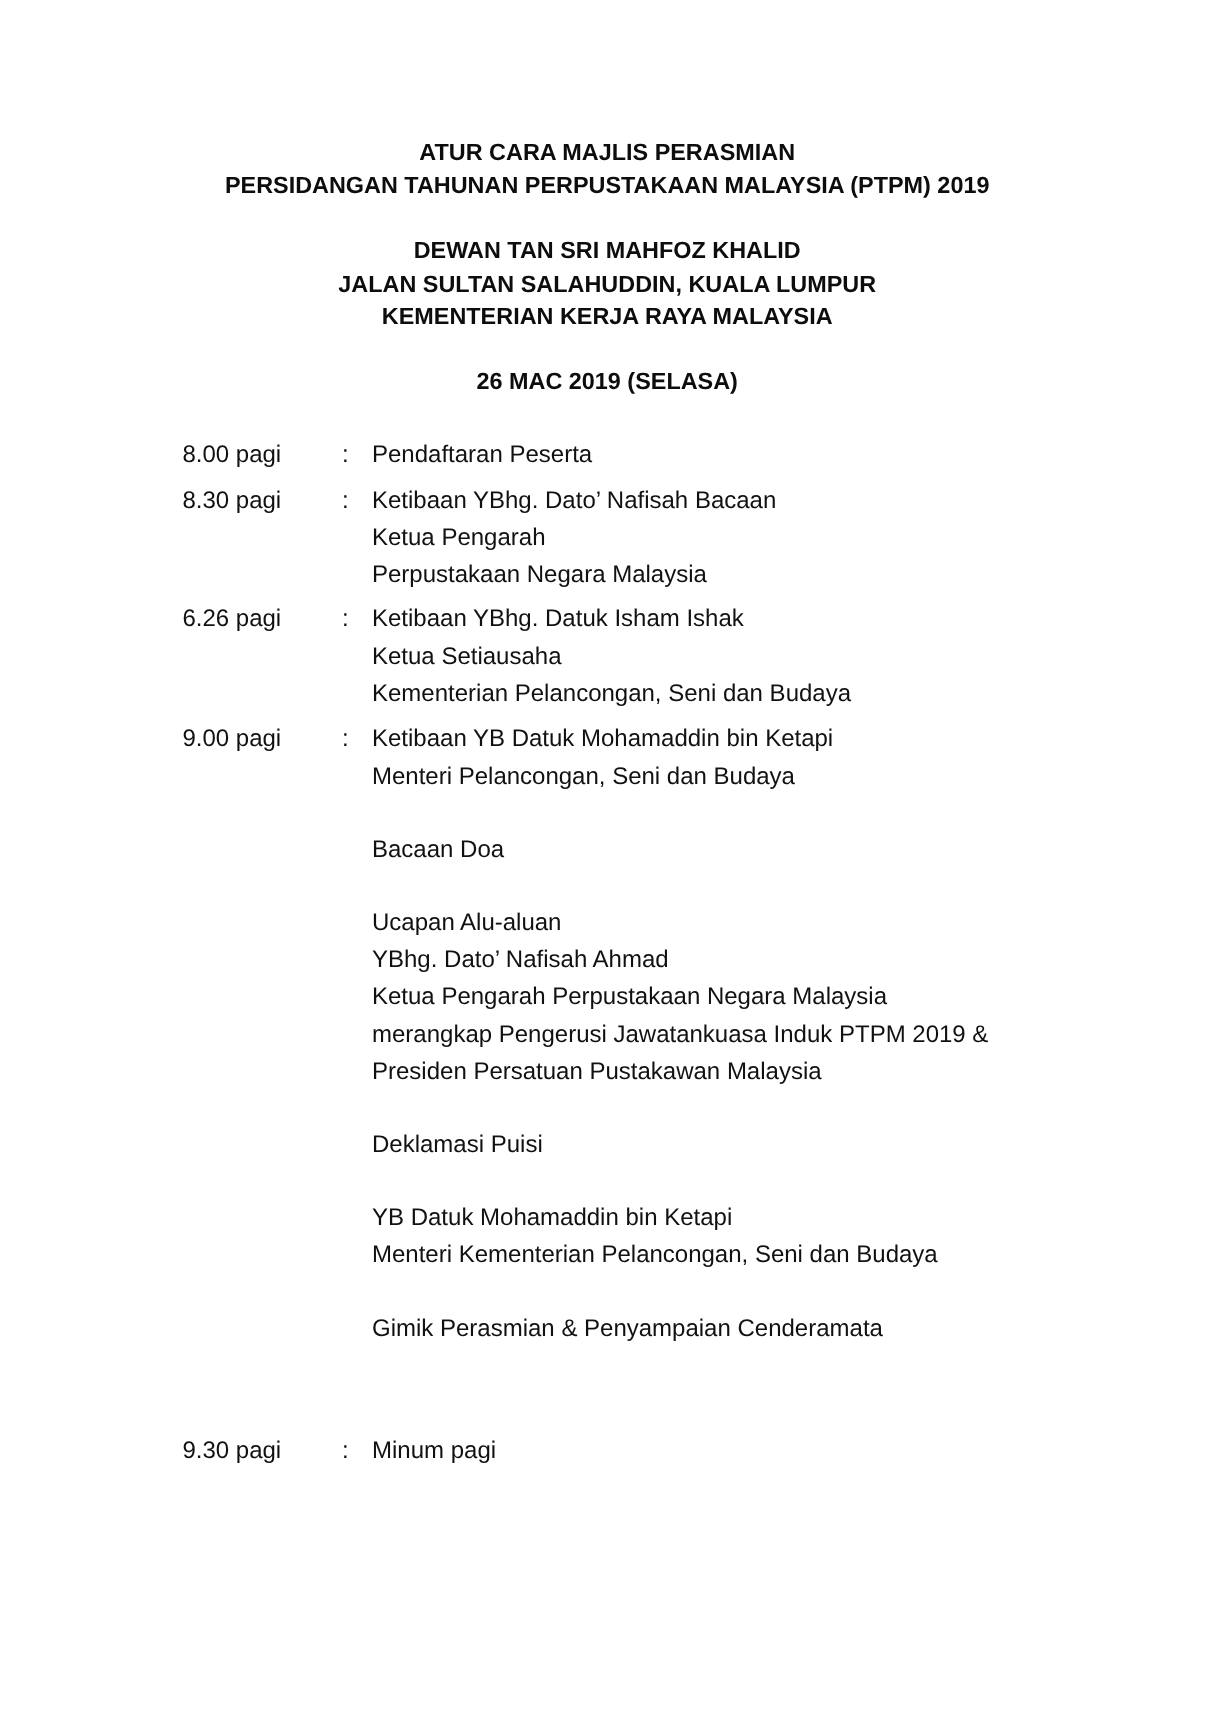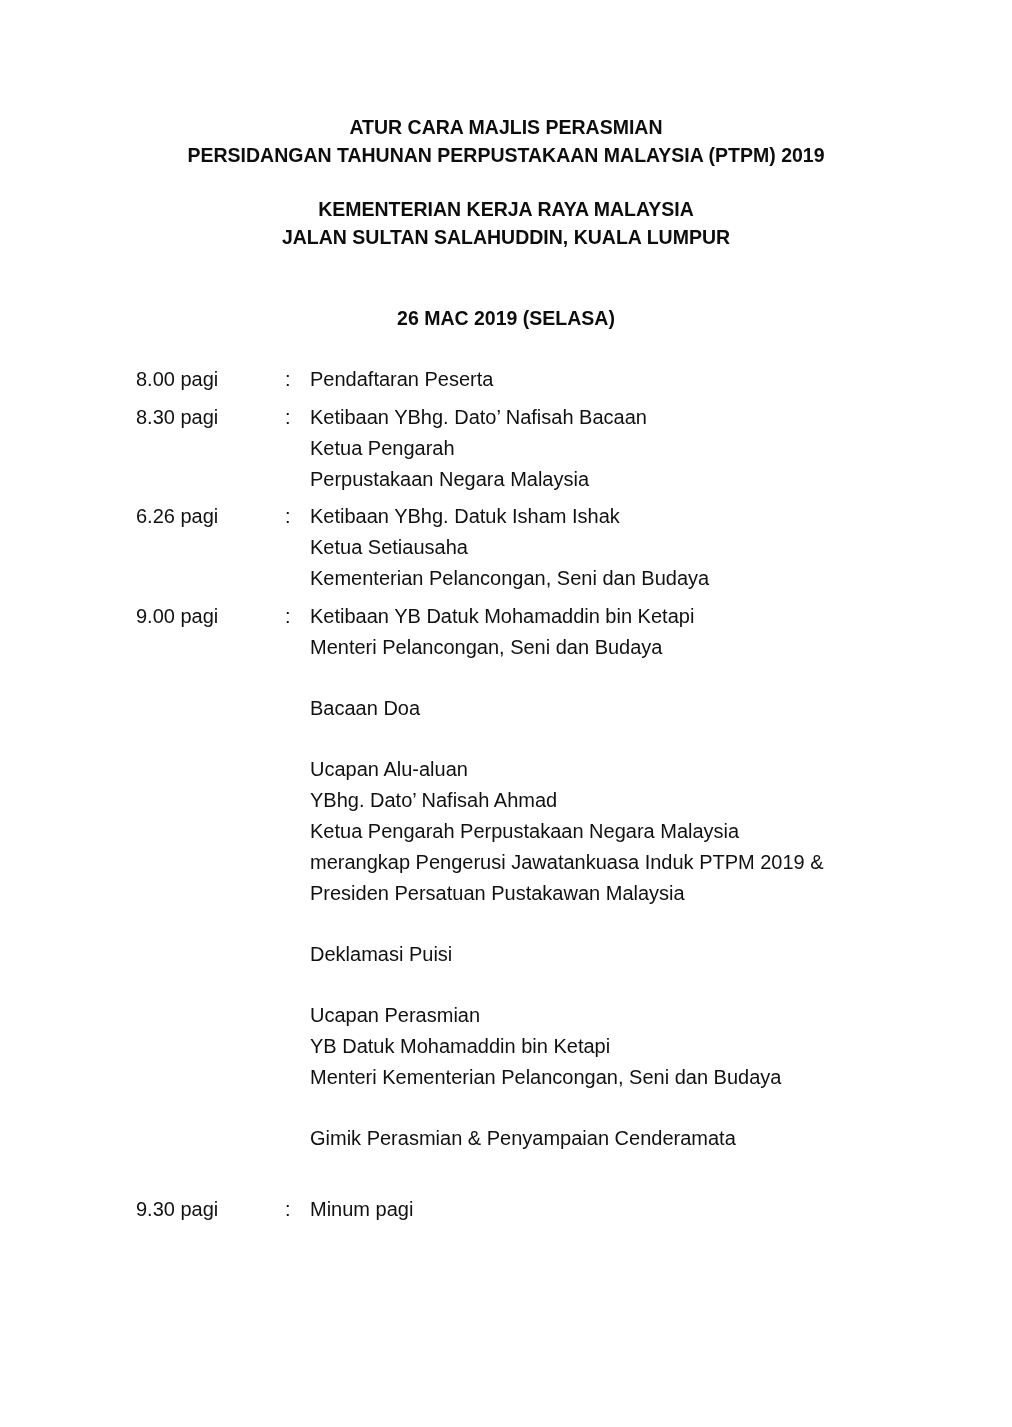--- a/index.html
+++ b/index.html
@@ -30,21 +30,21 @@
     }
     .row {
       position: absolute;
       left: 0;
       width: 1012px;
       font-size: 20px;
       line-height: 31px;
     }
     .time {
       position: absolute;
-      left: 136px;
+      left: 152px;
       top: 0;
       white-space: nowrap;
     }
     .colon {
       position: absolute;
       left: 285px;
       top: 0;
     }
     .content {
       position: absolute;
@@ -63,22 +63,23 @@
   </style>
 </head>
 <body>
 
 <div class="heading" style="top:113px; line-height:28px;">
   <span class="line">ATUR CARA MAJLIS PERASMIAN</span>
   <span class="line">PERSIDANGAN TAHUNAN PERPUSTAKAAN MALAYSIA (PTPM) 2019</span>
 </div>
 
 <div class="heading" style="top:196px; line-height:27.5px;">
+  <span class="line">DEWAN TAN SRI MAHFOZ KHALID</span>
+  <span class="line">JALAN SULTAN SALAHUDDIN, KUALA LUMPUR</span>
   <span class="line">KEMENTERIAN KERJA RAYA MALAYSIA</span>
-  <span class="line">JALAN SULTAN SALAHUDDIN, KUALA LUMPUR</span>
 </div>
 
 <div class="heading" style="top:306px;">
   <span class="line">26 MAC 2019 (SELASA)</span>
 </div>
 
 <div class="row" style="top:364px;">
   <span class="time">8.00 pagi</span>
   <span class="colon">:</span>
   <div class="content">
@@ -116,21 +117,20 @@
     <span class="line">Bacaan Doa</span>
     <span class="gap"></span>
     <span class="line">Ucapan Alu-aluan</span>
     <span class="line">YBhg. Dato’ Nafisah Ahmad</span>
     <span class="line">Ketua Pengarah Perpustakaan Negara Malaysia</span>
     <span class="line">merangkap Pengerusi Jawatankuasa Induk PTPM 2019 &amp;</span>
     <span class="line">Presiden Persatuan Pustakawan Malaysia</span>
     <span class="gap"></span>
     <span class="line">Deklamasi Puisi</span>
     <span class="gap"></span>
-    <span class="line">Ucapan Perasmian</span>
     <span class="line">YB Datuk Mohamaddin bin Ketapi</span>
     <span class="line">Menteri Kementerian Pelancongan, Seni dan Budaya</span>
     <span class="gap"></span>
     <span class="line">Gimik Perasmian &amp; Penyampaian Cenderamata</span>
   </div>
 </div>
 
 <div class="row" style="top:1194px;">
   <span class="time">9.30 pagi</span>
   <span class="colon">:</span>

